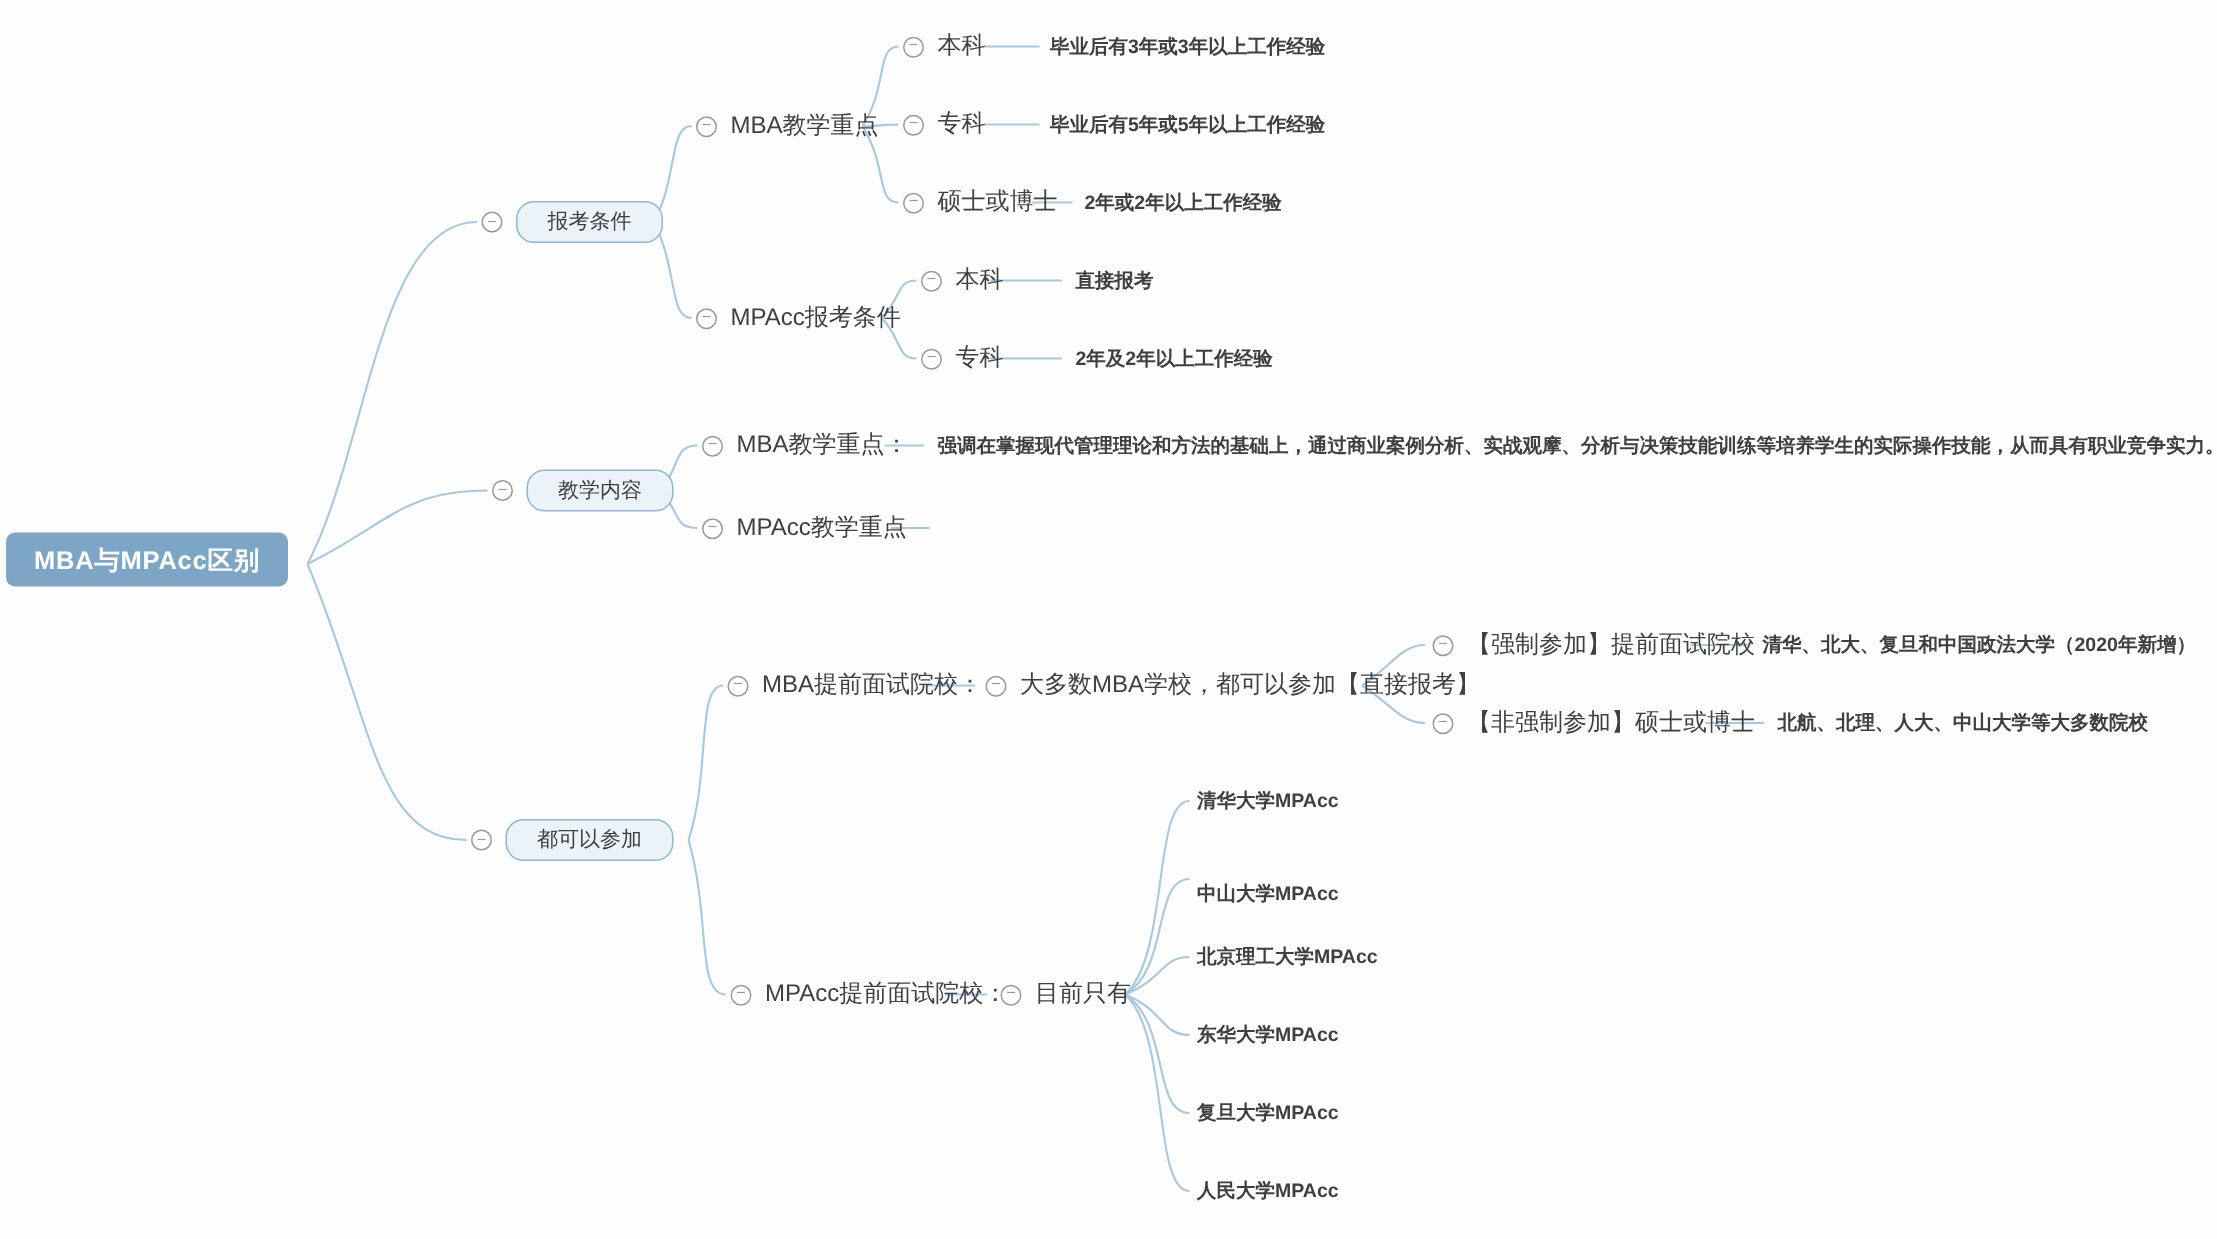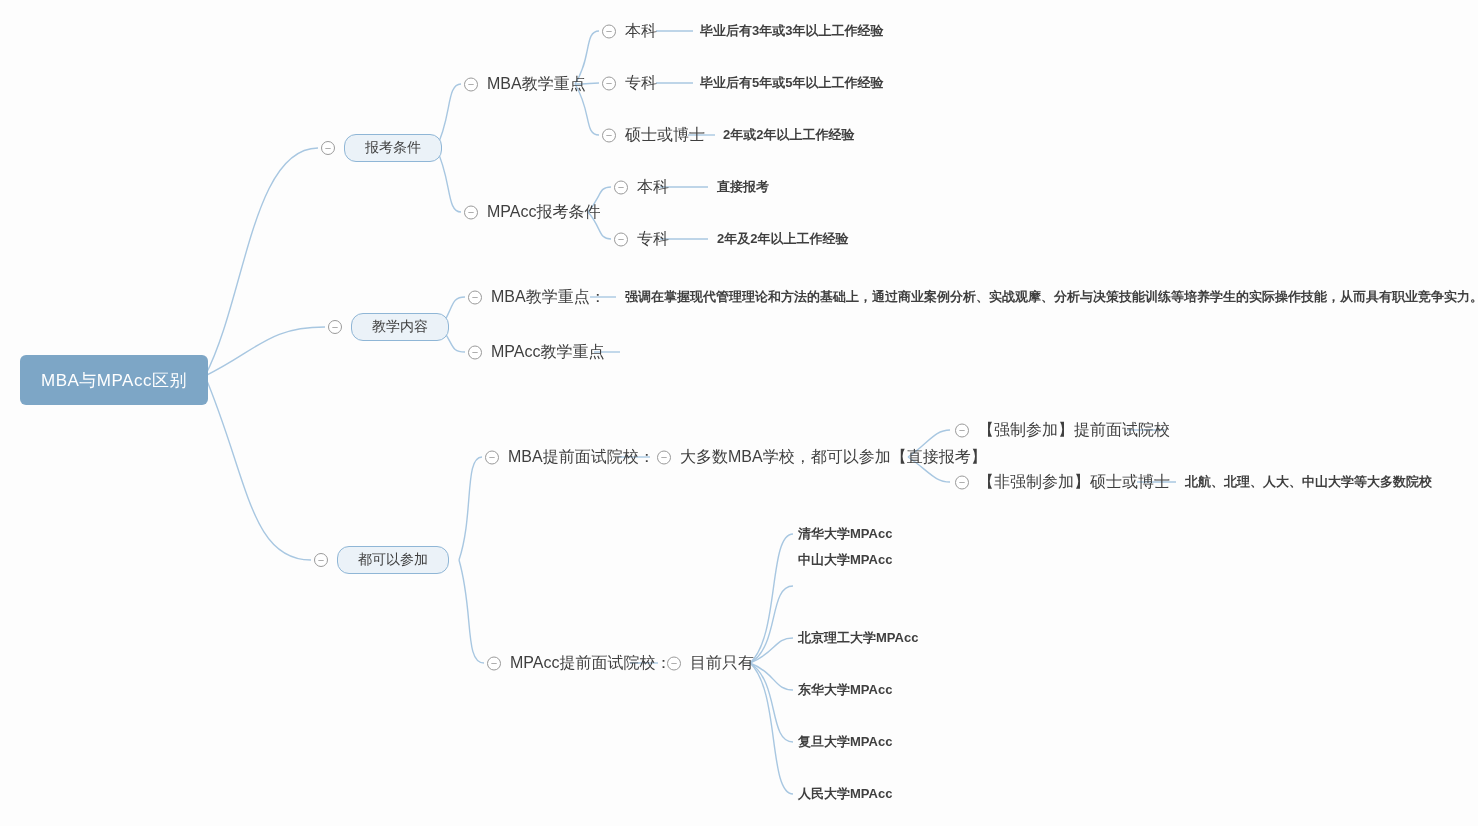--- a/index.html
+++ b/index.html
@@ -7,23 +7,23 @@
     --line:#A8C7E1; --text:#3F3F3F; --icon:#9A9A9A;
   }
   html,body{margin:0;padding:0;background:#fdfdfd;}
   .canvas{
     position:relative;width:1478px;height:826px;background:#fdfdfd;overflow:hidden;
     font-family:"Liberation Sans","DejaVu Sans",sans-serif;
   }
   svg.links{position:absolute;left:0;top:0;width:1478px;height:826px;pointer-events:none;}
   svg.links path, svg.links line{stroke:var(--line);stroke-width:1.4;fill:none;}
   .root{
-    position:absolute;left:20px;top:355px;width:188px;height:50px;
+    position:absolute;left:4px;top:355px;width:188px;height:36px;
     background:var(--root-bg);border-radius:6px;color:#fff;
-    font-size:17px;font-weight:normal;display:flex;align-items:center;justify-content:center;
+    font-size:17px;font-weight:bold;display:flex;align-items:center;justify-content:center;
     letter-spacing:.5px;
   }
   .node{
     position:absolute;display:flex;align-items:center;gap:9px;
     transform:translateY(-50%);white-space:nowrap;
   }
   .micon{
     width:14px;height:14px;box-sizing:border-box;border:1px solid var(--icon);
     border-radius:50%;background:#fff;color:var(--icon);
     font-size:11px;line-height:11px;display:flex;align-items:center;justify-content:center;
@@ -155,34 +155,35 @@
     <span class="lbl">MBA提前面试院校：</span>
   </div>
   <div class="node" style="left:657px;top:457px">
     <span class="micon">−</span>
     <span class="lbl">大多数MBA学校，都可以参加【直接报考】</span>
   </div>
   <div class="node" style="left:955px;top:430px">
     <span class="micon">−</span>
     <span class="lbl">【强制参加】提前面试院校</span>
   </div>
+  <div class="leaf" style="left:1175px;top:430px">清华、北大、复旦和中国政法大学（2020年新增）</div>
   <div class="node" style="left:955px;top:482px">
     <span class="micon">−</span>
     <span class="lbl">【非强制参加】硕士或博士</span>
   </div>
   <div class="leaf" style="left:1185px;top:482px">北航、北理、人大、中山大学等大多数院校</div>
 
   <div class="node" style="left:487px;top:663px">
     <span class="micon">−</span>
     <span class="lbl">MPAcc提前面试院校：</span>
   </div>
   <div class="node" style="left:667px;top:663px">
     <span class="micon">−</span>
     <span class="lbl">目前只有</span>
   </div>
   <div class="leaf" style="left:798px;top:534px">清华大学MPAcc</div>
-  <div class="leaf" style="left:798px;top:560px">中山大学MPAcc</div>
+  <div class="leaf" style="left:798px;top:596px">中山大学MPAcc</div>
   <div class="leaf" style="left:798px;top:638px">北京理工大学MPAcc</div>
   <div class="leaf" style="left:798px;top:690px">东华大学MPAcc</div>
   <div class="leaf" style="left:798px;top:742px">复旦大学MPAcc</div>
   <div class="leaf" style="left:798px;top:794px">人民大学MPAcc</div>
 
 </div>
 
 </body></html>

